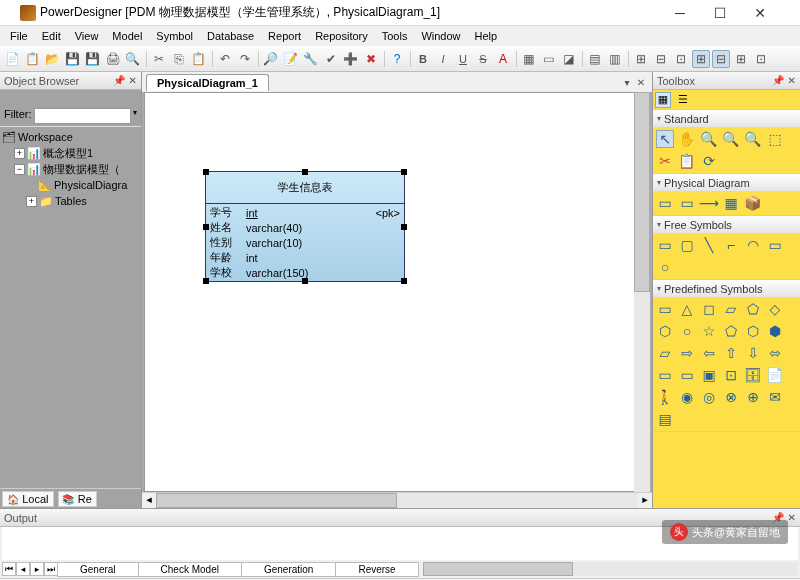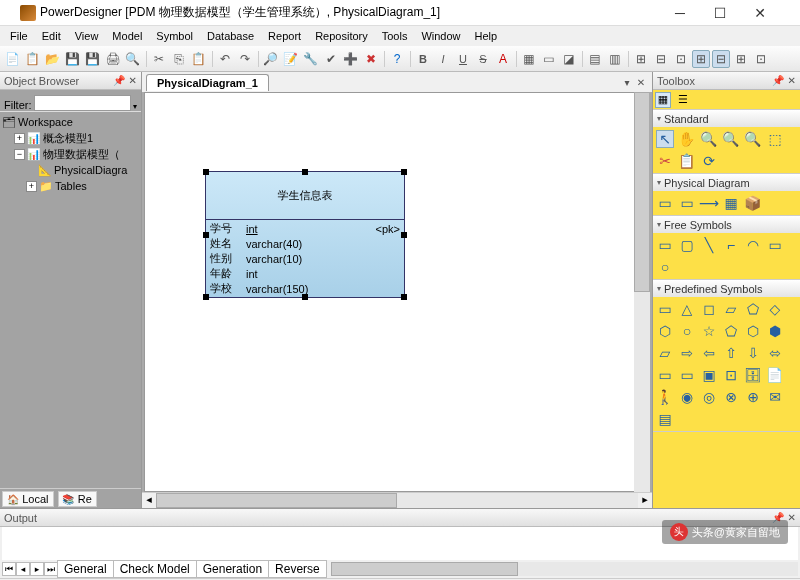--- a/index.html
+++ b/index.html
@@ -12,37 +12,37 @@
 .menubar{height:20px;background:#f0f0f0;display:flex;align-items:center;padding:0 4px;gap:2px}
 .menubar span{padding:2px 6px;color:#000}
 .toolbar{height:26px;background:linear-gradient(#fdfdfd,#e8e8e8);border-bottom:1px solid #bbb;display:flex;align-items:center;padding:0 4px;gap:2px;overflow:hidden}
 .tb{width:18px;height:18px;display:flex;align-items:center;justify-content:center;font-size:12px;color:#555;border:1px solid transparent;border-radius:2px}
 .tb.sep{width:4px;background:none;border:none}
 .tb.sep::after{content:"";width:1px;height:16px;background:#ccc;display:block}
 .main-area{display:flex;height:436px}
 .panel-header{height:18px;background:linear-gradient(#f8f8f8,#e0e0e0);border-bottom:1px solid #bbb;display:flex;align-items:center;padding:0 4px;font-size:10px;color:#555;justify-content:space-between}
 .panel-header .x{font-size:10px;cursor:pointer}
 .object-browser{width:142px;background:#a3a3a3;border-right:1px solid #999;display:flex;flex-direction:column}
-.filter-row{height:22px;display:flex;align-items:flex-end;padding:0 4px;gap:2px;border-bottom:1px solid #ddd}
+.filter-row{height:22px;display:flex;align-items:flex-start;padding:18px 4px;gap:2px;border-bottom:1px solid #ddd}
 .filter-row input{flex:1;height:16px;border:1px solid #999;font-size:10px;padding:0 2px;min-width:0}
 .tree{flex:1;overflow:hidden;padding:2px;font-size:11px;color:#000}
 .tree-row{display:flex;align-items:center;height:16px;white-space:nowrap}
 .tree-row .exp{width:11px;height:11px;border:1px solid #888;display:flex;align-items:center;justify-content:center;font-size:9px;margin-right:2px;background:#fff;line-height:1}
 .tree-row .ic{width:14px;height:14px;margin-right:2px;display:flex;align-items:center;justify-content:center}
 .ob-tabs{height:20px;border-top:1px solid #ccc;display:flex;align-items:center;padding:8px 2px;gap:4px}
 .ob-tabs .tab{padding:1px 4px;font-size:10px;border:1px solid #ccc;background:#f8f8f8}
 .canvas-area{flex:1;background:#aaa;display:flex;flex-direction:column;position:relative}
 .doc-tabs{height:20px;background:#f0f0f0;display:flex;align-items:center;padding:0 4px}
 .doc-tab{background:#fff;border:1px solid #999;border-bottom:none;padding:2px 10px;font-size:11px;font-weight:bold;border-radius:3px 3px 0 0}
 .doc-tabs .spacer{flex:1}
 .doc-tabs .ctrl{width:14px;text-align:center;color:#555;font-size:10px}
 .canvas{flex:1;background:#fff;margin:0 2px;border:1px solid #999;position:relative;overflow:hidden}
 .entity-table{position:absolute;left:60px;top:78px;width:200px;background:linear-gradient(#cce8f8,#a8d0e8);border:1px solid #336;font-size:12px;color:#000}
 .entity-table .handle{position:absolute;width:6px;height:6px;background:#000}
-.entity-title{text-align:center;padding:16px;border-bottom:1px solid #336}
+.entity-title{text-align:center;padding:8px;border-bottom:1px solid #336}
 .entity-body{padding:1px 4px}
 .entity-row{display:flex;height:15px;align-items:center}
 .entity-row .c1{width:36px}
 .entity-row .c2{flex:1;text-decoration:underline}
 .entity-row .c2.nl{text-decoration:none}
 .entity-row .c3{width:34px;text-align:right}
 .hscroll{height:16px;background:#f0f0f0;border-top:1px solid #ccc;display:flex}
 .hscroll .track{flex:1;background:#e8e8e8;position:relative}
 .hscroll .thumb{position:absolute;left:0;width:50%;height:100%;background:#cdcdcd;border:1px solid #aaa}
 .vscroll{position:absolute;right:2px;top:20px;bottom:16px;width:16px;background:#e8e8e8}
@@ -53,21 +53,21 @@
 .tbx-section{border-bottom:1px solid #ccc}
 .tbx-head{height:17px;background:linear-gradient(#fff,#e4e4e4);display:flex;align-items:center;padding:0 4px;gap:3px;font-size:10px;color:#333}
 .tbx-head .arr{font-size:8px;color:#666}
 .tbx-grid{display:flex;flex-wrap:wrap;padding:3px;gap:4px}
 .tbx-item{width:18px;height:18px;display:flex;align-items:center;justify-content:center;color:#2860a0;font-size:14px}
 .tbx-item.sel{background:#cde;border:1px solid #8ab}
 .output-area{height:70px;background:#f0f0f0;border-top:1px solid #999;display:flex;flex-direction:column}
 .output-body{flex:1;background:#fff;margin:0 2px}
 .output-tabs{height:18px;display:flex;align-items:center;background:#f0f0f0;padding:0 2px}
 .output-tabs .nav{width:14px;text-align:center;font-size:9px;border:1px solid #bbb;background:#fff;height:14px;line-height:12px}
-.output-tabs .ot{padding:1px 6px;border:1px solid #bbb;background:#fff;font-size:12px;margin-left:-1px}
+.output-tabs .ot{padding:1px 22px;border:1px solid #bbb;background:#fff;font-size:10px;margin-left:-1px}
 .output-tabs .ot.active{background:#fff;font-weight:normal}
 .statusbar{height:22px;background:#f0f0f0;border-top:1px solid #ccc;display:flex;align-items:center;padding:0 6px;font-size:11px;color:#333}
 .watermark{position:absolute;right:12px;bottom:36px;font-size:14px;color:#fff;background:rgba(0,0,0,.35);padding:3px 8px;border-radius:3px;display:flex;align-items:center;gap:4px}
 .watermark .logo{width:18px;height:18px;background:#d33;border-radius:50%;color:#fff;font-size:10px;display:flex;align-items:center;justify-content:center}
 </style>
 </head>
 <body>
 
 <div class="titlebar">
   <div class="app-icon"></div>

